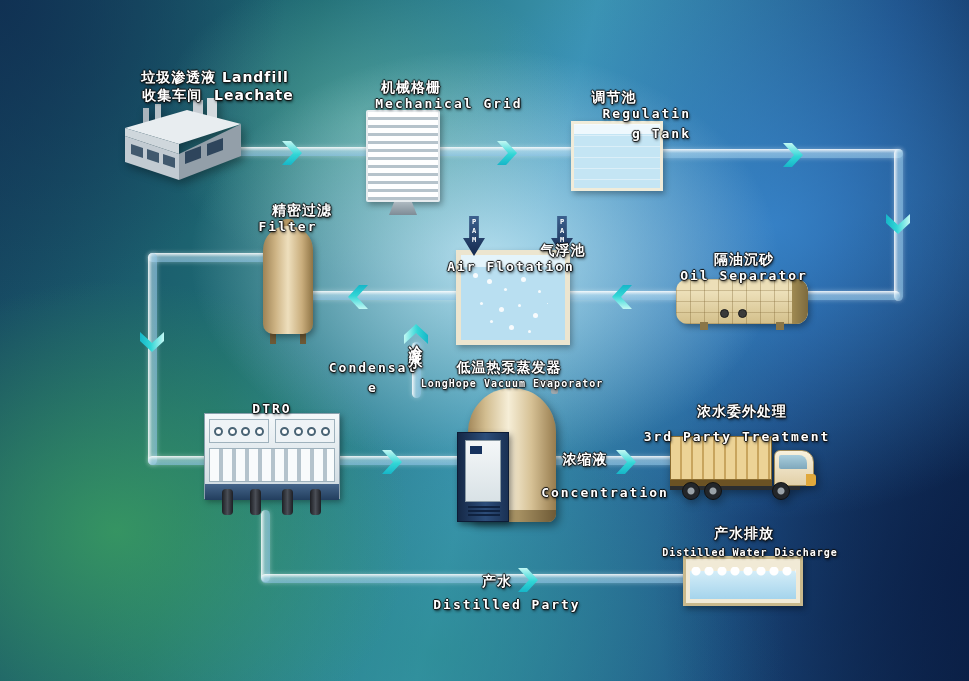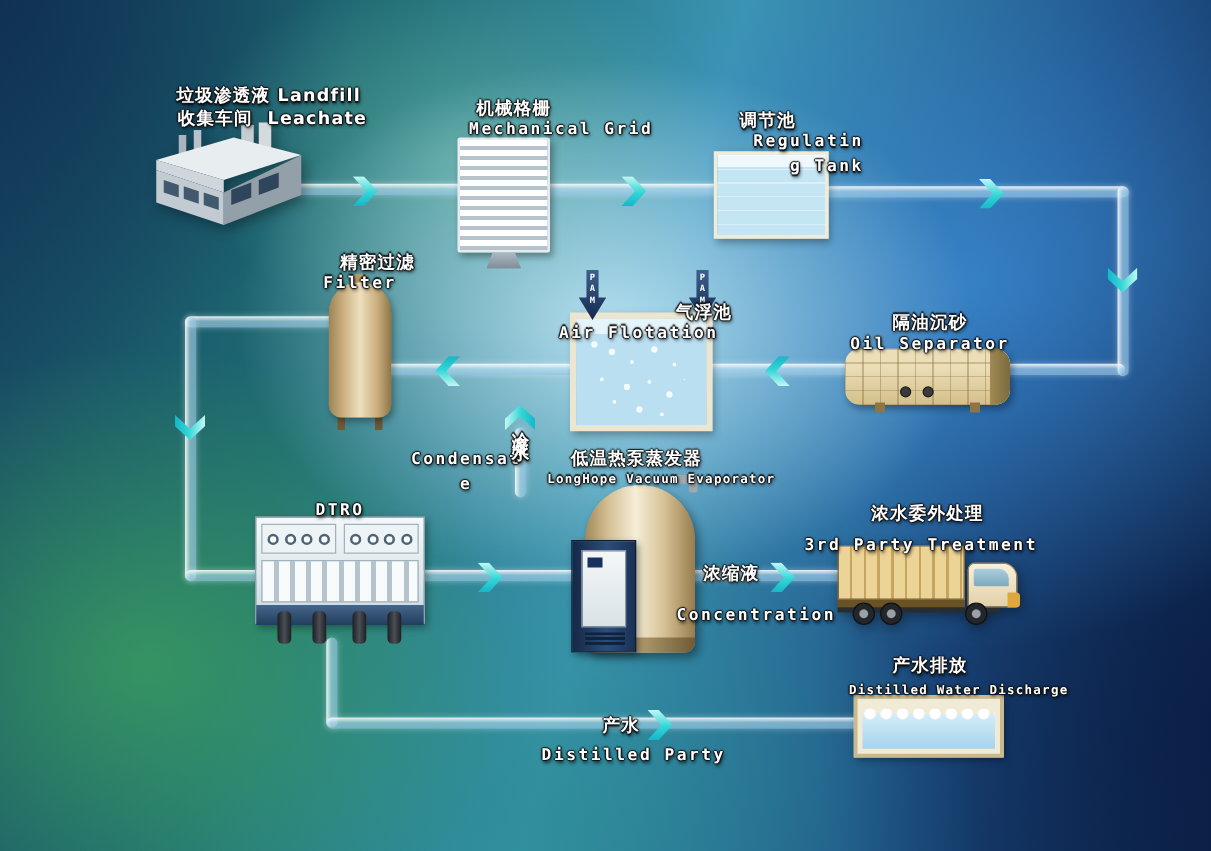--- a/index.html
+++ b/index.html
@@ -17,21 +17,21 @@
       radial-gradient(380px 420px at 0% 0%, rgba(15,45,80,.8), rgba(15,45,80,0) 75%),
       linear-gradient(105deg, #15425f 0%, #1e6b74 28%, #3b94b0 52%, #1d4f86 78%, #0c2347 100%);
   }
 
   
   .lbl { position:absolute; z-index:6; color:#fff; font-weight:bold; text-align:center;
     white-space:pre; transform:translateX(-50%); line-height:1.35;
     text-shadow:-1px 0 1px #101010,1px 0 1px #101010,0 -1px 1px #101010,0 1px 1px #101010,1px 2px 3px rgba(0,0,0,.75); }
   .zh { font-size:14px; letter-spacing:1px; font-family:"DejaVu Sans","Liberation Sans",sans-serif; }
   .en { font-size:13px; letter-spacing:2px; font-family:"DejaVu Sans Mono","Liberation Mono",monospace; }
-  .en.small { font-size:10px; letter-spacing:1px;margin-left:17px; }
+  .en.small { font-size:10px; letter-spacing:1px; }
   .wrap { white-space:normal; word-break:break-all; transform:none; line-height:1.55; }
   .vtext { writing-mode:vertical-rl; text-orientation:upright; transform:none; letter-spacing:5px; }
 
   
   .pipe { position:absolute; z-index:1; height:9px; border-radius:5px;
     background:linear-gradient(180deg, rgba(255,255,255,.9), rgba(195,228,246,.55) 45%, rgba(150,200,232,.65));
     box-shadow:0 0 5px rgba(255,255,255,.35); }
   .pipe.v { width:9px;
     background:linear-gradient(90deg, rgba(255,255,255,.9), rgba(195,228,246,.55) 45%, rgba(150,200,232,.65)); }
 
@@ -274,21 +274,21 @@
 
   <div class="lbl zh" style="left:218px; top:86px;">收集车间  Leachate</div>
   <div class="lbl zh" style="left:215px; top:68px;">垃圾渗透液 Landfill</div>
 
   <div class="lbl zh" style="left:411px; top:78px;text-align:center;">机械格栅</div>
   <div class="lbl en" style="left:405px; top:95px;margin-left:44px;">Mechanical Grid</div>
 
   <div class="lbl zh" style="left:614px; top:88px;">调节池</div>
   <div class="lbl en wrap" style="left:597px; top:104px; width:94px;text-align:right;">Regulating Tank</div>
 
-  <div class="lbl zh" style="left:744px; top:250px;font-family:Liberation Serif, serif;">隔油沉砂</div>
+  <div class="lbl zh" style="left:744px; top:250px;">隔油沉砂</div>
   <div class="lbl en" style="left:744px; top:267px;">Oil Separator</div>
 
   <div class="lbl zh" style="left:524px; top:241px;margin-left:39px;">气浮池</div>
   <div class="lbl en" style="left:511px; top:258px;">Air Flotation</div>
 
   <div class="lbl zh" style="left:288px; top:201px;padding-left:28px;">精密过滤</div>
   <div class="lbl en" style="left:288px; top:218px;text-align:center;">Filter</div>
 
   <div class="lbl en wrap" style="left:327px; top:358px; width:92px;">Condensate</div>
   <div class="lbl zh vtext" style="left:406px; top:334px;">冷凝水</div>

